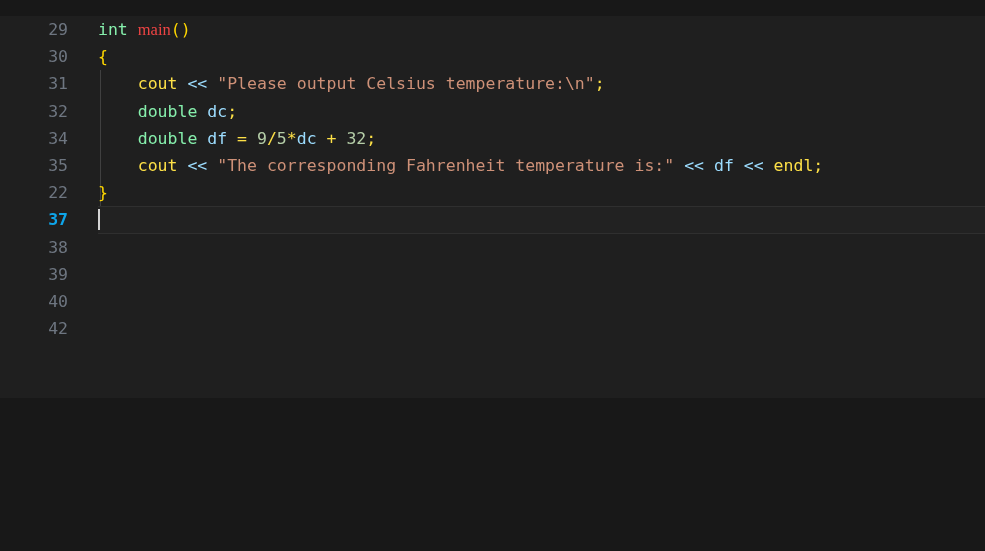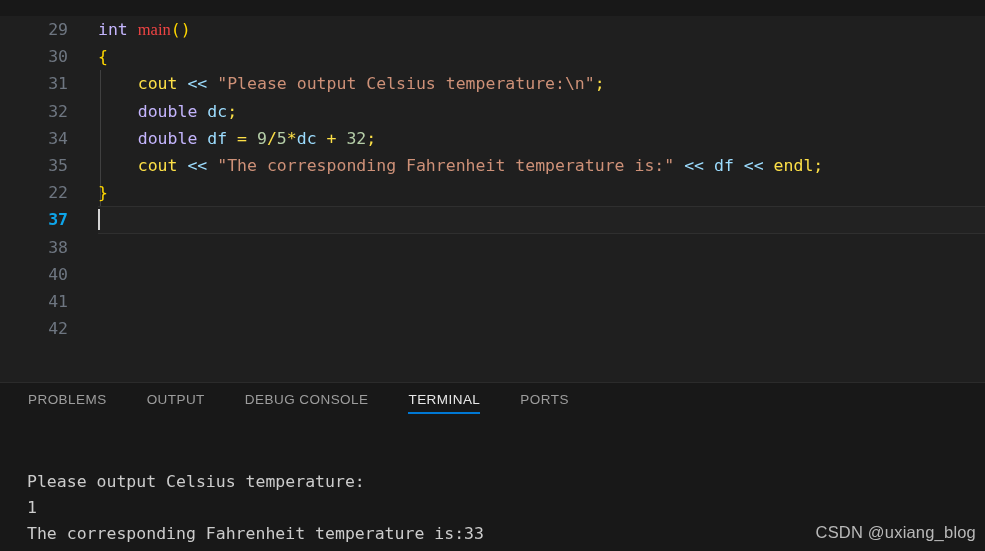--- a/index.html
+++ b/index.html
@@ -49,21 +49,21 @@
     position:absolute; left:0px; top:3px;
     width:2px; height:21px; background:#d4d4d4;
   }
   
   .indent-guide {
     position:absolute; left:100px; top:54.4px;
     width:1px; height:136px; background:#404040;
   }
 
   
-  .kw   { color:#c4b5fd; }
+  .kw   { color:#86efac; }
   .fn   { color:#ef4444;font-family:Liberation Serif, serif; }
   .brc  { color:#ffd700; }
   .str  { color:#ce9178; }
   .num  { color:#b5cea8; }
   .var  { color:#9cdcfe; }
   .pln  { color:#fde047; }
 
   
   .panel {
     position:absolute; left:0; top:382px; width:985px; height:169px;
@@ -121,33 +121,20 @@
     <div class="code-rows" id="code-rows">
         <div class="row"><div class="gutter">29</div><div class="code"><span class="kw">int </span><span class="fn">main</span><span class="brc">()</span></div></div>
         <div class="row"><div class="gutter">30</div><div class="code"><span class="brc">{</span></div></div>
         <div class="row"><div class="gutter">31</div><div class="code"><span class="pln">    </span><span class="pln">cout</span><span class="pln"> </span><span class="var">&lt;&lt;</span><span class="pln"> </span><span class="str">"Please output Celsius temperature:\n"</span><span class="pln">;</span></div></div>
         <div class="row"><div class="gutter">32</div><div class="code"><span class="pln">    </span><span class="kw">double</span><span class="pln"> </span><span class="var">dc</span><span class="pln">;</span></div></div>
         <div class="row"><div class="gutter">34</div><div class="code"><span class="pln">    </span><span class="kw">double</span><span class="pln"> </span><span class="var">df</span><span class="pln"> = </span><span class="num">9</span><span class="pln">/</span><span class="num">5</span><span class="pln">*</span><span class="var">dc</span><span class="pln"> + </span><span class="num">32</span><span class="pln">;</span></div></div>
         <div class="row"><div class="gutter">35</div><div class="code"><span class="pln">    </span><span class="pln">cout</span><span class="pln"> </span><span class="var">&lt;&lt;</span><span class="pln"> </span><span class="str">"The corresponding Fahrenheit temperature is:"</span><span class="pln"> </span><span class="var">&lt;&lt;</span><span class="pln"> </span><span class="var">df</span><span class="pln"> </span><span class="var">&lt;&lt;</span><span class="pln"> </span><span class="pln">endl</span><span class="pln">;</span></div></div>
         <div class="row"><div class="gutter">22</div><div class="code"><span class="brc">}</span></div></div>
         <div class="row active"><div class="code-hl"></div><div class="gutter">37</div><div class="code"><span class="caret"></span></div></div>
         <div class="row"><div class="gutter">38</div><div class="code"></div></div>
+        <div class="row"><div class="gutter">39</div><div class="code"></div></div>
         <div class="row"><div class="gutter">40</div><div class="code"></div></div>
-        <div class="row"><div class="gutter">41</div><div class="code"></div></div>
         <div class="row"><div class="gutter">42</div><div class="code"></div></div>
       </div>
   </div>
 
-  <div class="panel">
-    <div class="panel-tabs" id="panel-tabs">
-        <div class="tab">PROBLEMS</div>
-        <div class="tab">OUTPUT</div>
-        <div class="tab">DEBUG CONSOLE</div>
-        <div class="tab active">TERMINAL</div>
-        <div class="tab">PORTS</div>
-      </div>
-    <div class="terminal-body">Please output Celsius temperature:
-1
-The corresponding Fahrenheit temperature is:33</div>
-    <div class="watermark">CSDN @uxiang_blog</div>
-  </div>
 
 </div>
 
 </body></html>

